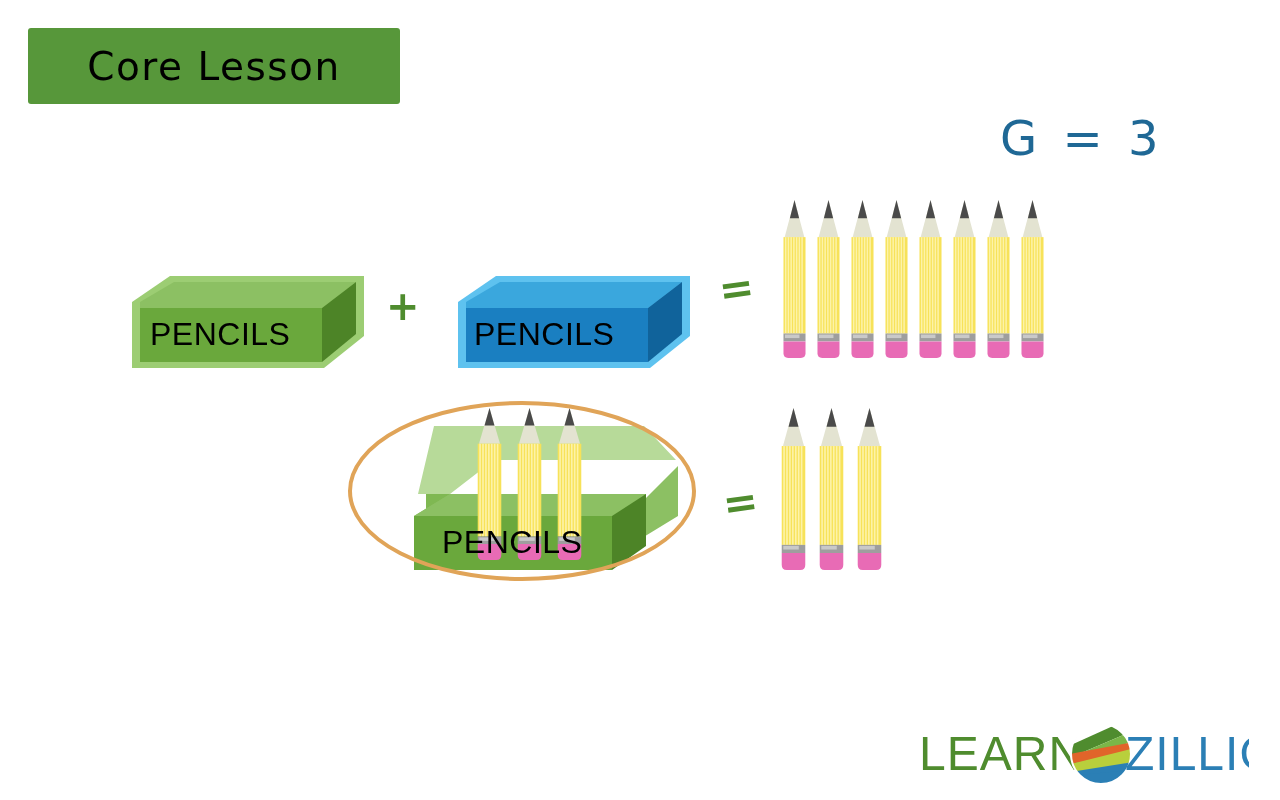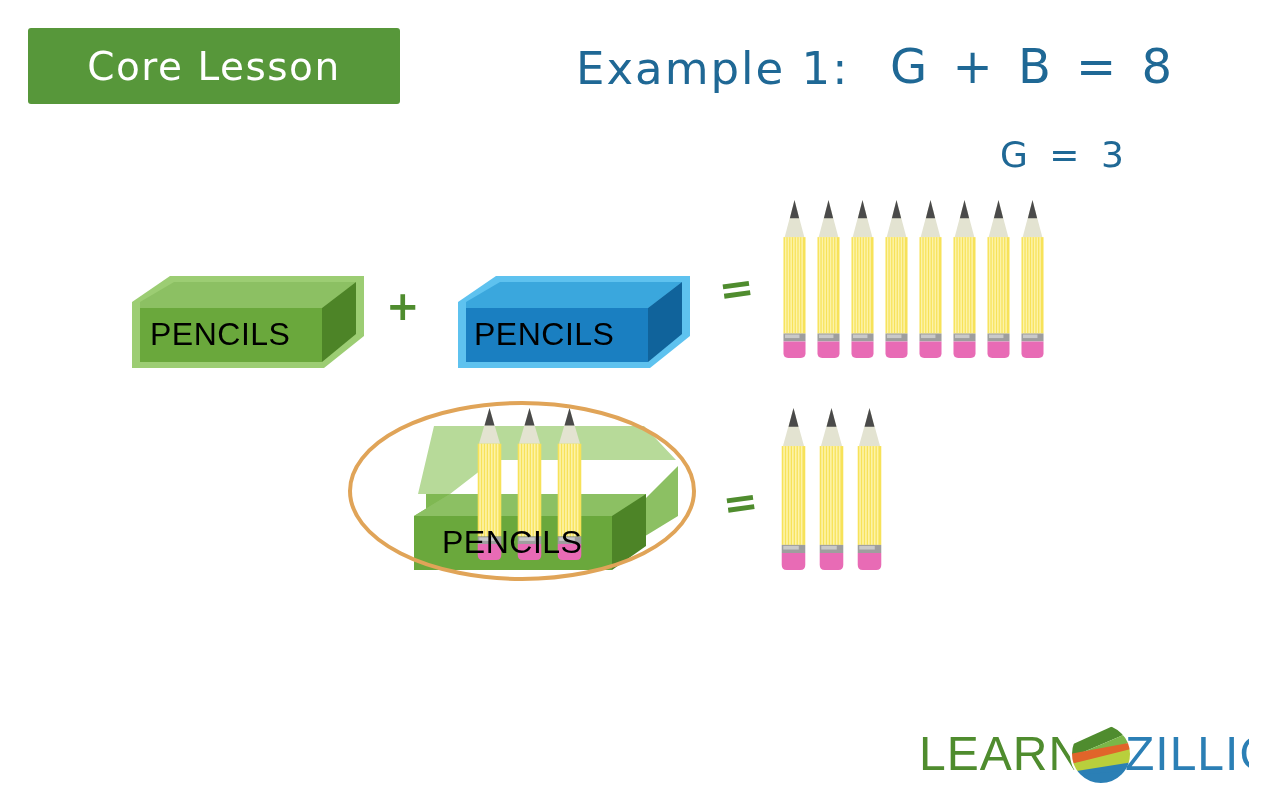--- a/index.html
+++ b/index.html
@@ -30,21 +30,21 @@
     top: 28px;
     width: 372px;
     height: 76px;
     background: #57973a;
     border-radius: 3px;
     display: flex;
     align-items: center;
     justify-content: center;
   }
   #core-lesson-label {
-    color: #ffffff;
+    color: #000000;
     font-size: 39px;
     letter-spacing: 1.5px;
     font-family: "DejaVu Sans", sans-serif;
     font-weight: 400;
     white-space: nowrap;
   }
 
   
   .handwriting {
     position: absolute;
@@ -61,23 +61,22 @@
   }
   #equation-line-1 {
     left: 890px;
     top: 38px;
     font-size: 48px;
     letter-spacing: 5px;
   }
   #equation-line-2 {
     left: 1000px;
     top: 110px;
-    font-size: 36px;
+    font-size: 48px;
     letter-spacing: 5px;
-    margin-top: 24px;
   }
 
   
   .operator {
     position: absolute;
     color: #4f8c2e;
     font-family: "DejaVu Sans", sans-serif;
     font-weight: 700;
     line-height: 1;
   }
@@ -161,22 +160,20 @@
 </style>
 </head>
 <body>
 
 <div id="slide">
 
   <div id="core-lesson-banner">
     <span id="core-lesson-label">Core Lesson</span>
   </div>
 
-  <div class="handwriting" id="example-label">Example 1:</div>
-  <div class="handwriting" id="equation-line-1">G + B = 8</div>
   <div class="handwriting" id="equation-line-2">G = 3</div>
 
   <div class="closed-box" id="green-box">
     <svg width="244" height="104" viewBox="0 0 244 104">
 
       <path d="M8 30 L46 4 L240 4 L240 64 L200 96 L8 96 Z" fill="#9ccd73"></path>
 
       <path d="M16 30 L50 10 L232 10 L198 36 L16 36 Z" fill="#8cc063"></path>
 
       <path d="M198 36 L232 10 L232 62 L198 90 Z" fill="#4d8427"></path>

